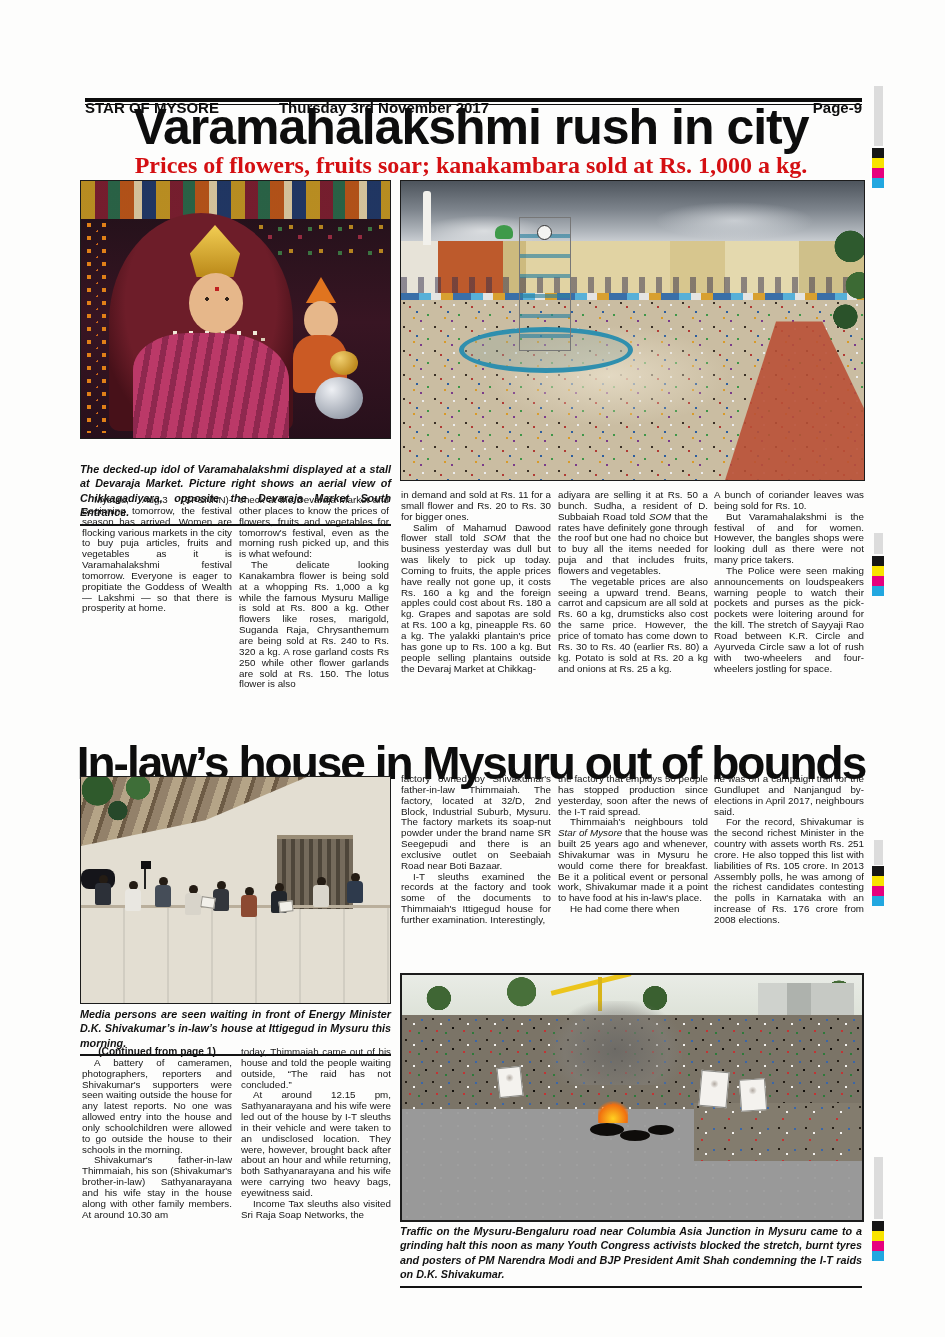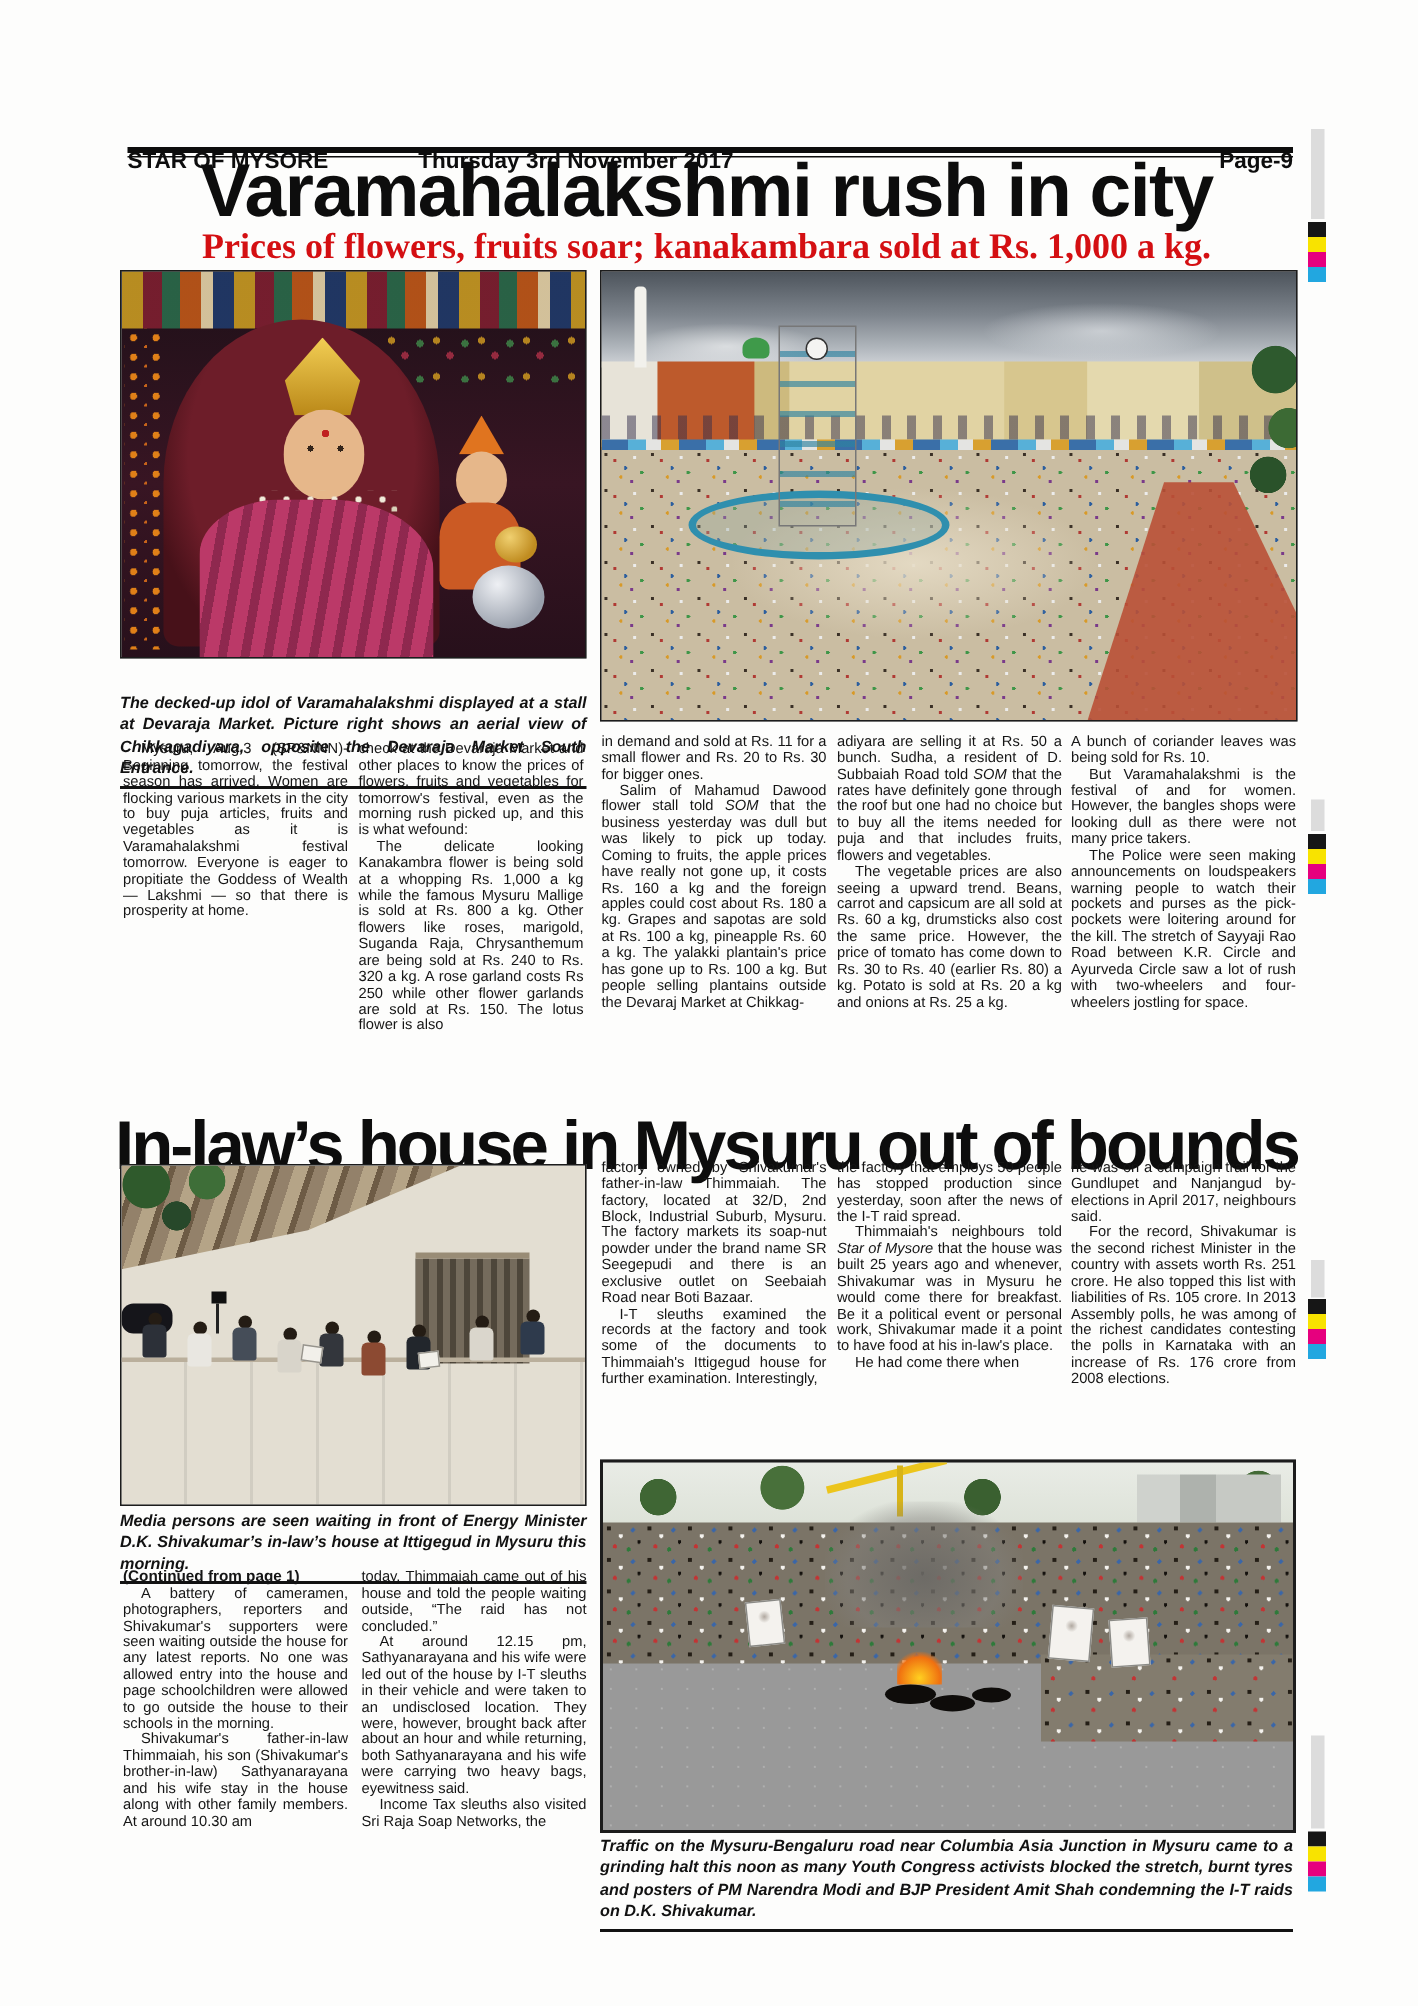--- a/index.html
+++ b/index.html
@@ -17,21 +17,21 @@
   .subhead{position:absolute;left:78px;top:153px;width:786px;margin:0;font-family:"Liberation Serif",serif;font-size:24px;line-height:1.05;font-weight:bold;text-align:center;color:var(--subhead,#d40f12);white-space:nowrap;}
   .headline2{position:absolute;left:76px;top:740px;width:790px;margin:0;font-size:46px;line-height:1;font-weight:bold;letter-spacing:-2px;text-align:center;color:var(--headline,#0d0d0d);white-space:nowrap;}
 
   
   .caption{position:absolute;font-size:10.8px;line-height:14.4px;font-weight:bold;font-style:italic;text-align:justify;color:#121212;padding-bottom:4px;border-bottom:2px solid #121212;}
 
   
   .col{position:absolute;width:150px;font-size:9.8px;line-height:10.85px;text-align:justify;color:#151515;}
   .col p{margin:0;text-indent:12px;}
   .col p.noind{text-indent:0;}
-  .col p.contd{text-indent:0;text-align:left;font-weight:bold;font-size:10.2px;}
+  .col p.contd{text-indent:0;text-align:center;font-weight:bold;font-size:10.2px;}
 
   #s1c0{left:82px;top:495px;}  #s1c1{left:239px;top:495px;}
   #s1c2{left:401px;top:490px;} #s1c3{left:558px;top:490px;} #s1c4{left:714px;top:490px;}
   #s2r0{left:401px;top:774px;} #s2r1{left:558px;top:774px;} #s2r2{left:714px;top:774px;}
   #s2b0{left:82px;top:1047px;} #s2b1{left:241px;top:1047px;}
 
   
   .photo{position:absolute;border:1px solid #1c1c1c;overflow:hidden;background:#999;}
   .ph{position:absolute;}
   #photoA{left:80px;top:180px;width:309px;height:257px;}
@@ -226,21 +226,21 @@
   <p>Thimmaiah's neighbours told <i>Star of Mysore</i> that the house was built 25 years ago and whenever, Shivakumar was in Mysuru he would come there for breakfast. Be it a political event or personal work, Shivakumar made it a point to have food at his in-law's place.</p>
   <p>He had come there when</p>
 </div>
 <div class="col" id="s2r2">
   <p class="noind">he was on a campaign trail for the Gundlupet and Nanjangud by-elections in April 2017, neighbours said.</p>
   <p>For the record, Shivakumar is the second richest Minister in the country with assets worth Rs. 251 crore. He also topped this list with liabilities of Rs. 105 crore. In 2013 Assembly polls, he was among of the richest candidates contesting the polls in Karnataka with an increase of Rs. 176 crore from 2008 elections.</p>
 </div>
 
 <div class="col" id="s2b0">
   <p class="contd">(Continued from page 1)</p>
-  <p>A battery of cameramen, photographers, reporters and Shivakumar's supporters were seen waiting outside the house for any latest reports. No one was allowed entry into the house and page schoolchildren were allowed to go outside the house to their schools in the morning.</p>
+  <p>A battery of cameramen, photographers, reporters and Shivakumar's supporters were seen waiting outside the house for any latest reports. No one was allowed entry into the house and only schoolchildren were allowed to go outside the house to their schools in the morning.</p>
   <p>Shivakumar's father-in-law Thimmaiah, his son (Shivakumar's brother-in-law) Sathyanarayana and his wife stay in the house along with other family members. At around 10.30 am</p>
 </div>
 <div class="col" id="s2b1">
   <p class="noind">today, Thimmaiah came out of his house and told the people waiting outside, “The raid has not concluded.”</p>
   <p>At around 12.15 pm, Sathyanarayana and his wife were led out of the house by I-T sleuths in their vehicle and were taken to an undisclosed location. They were, however, brought back after about an hour and while returning, both Sathyanarayana and his wife were carrying two heavy bags, eyewitness said.</p>
   <p>Income Tax sleuths also visited Sri Raja Soap Networks, the</p>
 </div>
 
 <div class="photo" id="photoD">
   <div class="ph pd-trees"></div>

